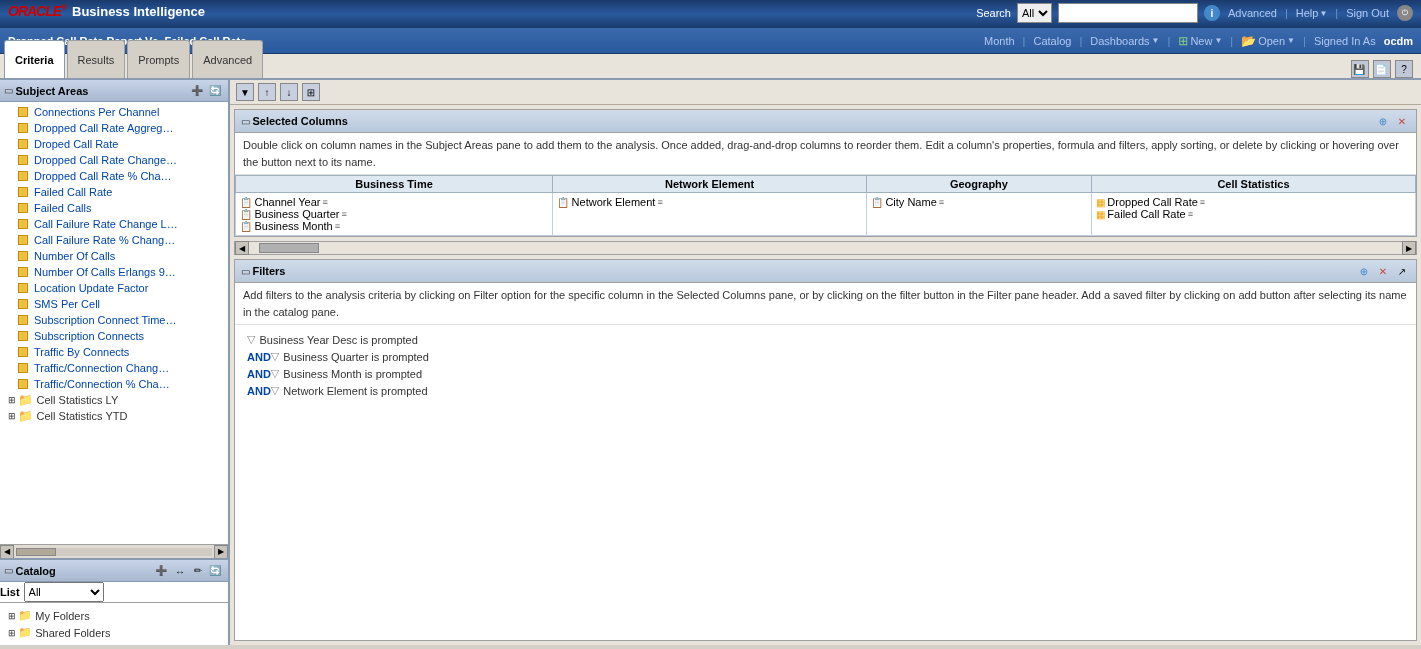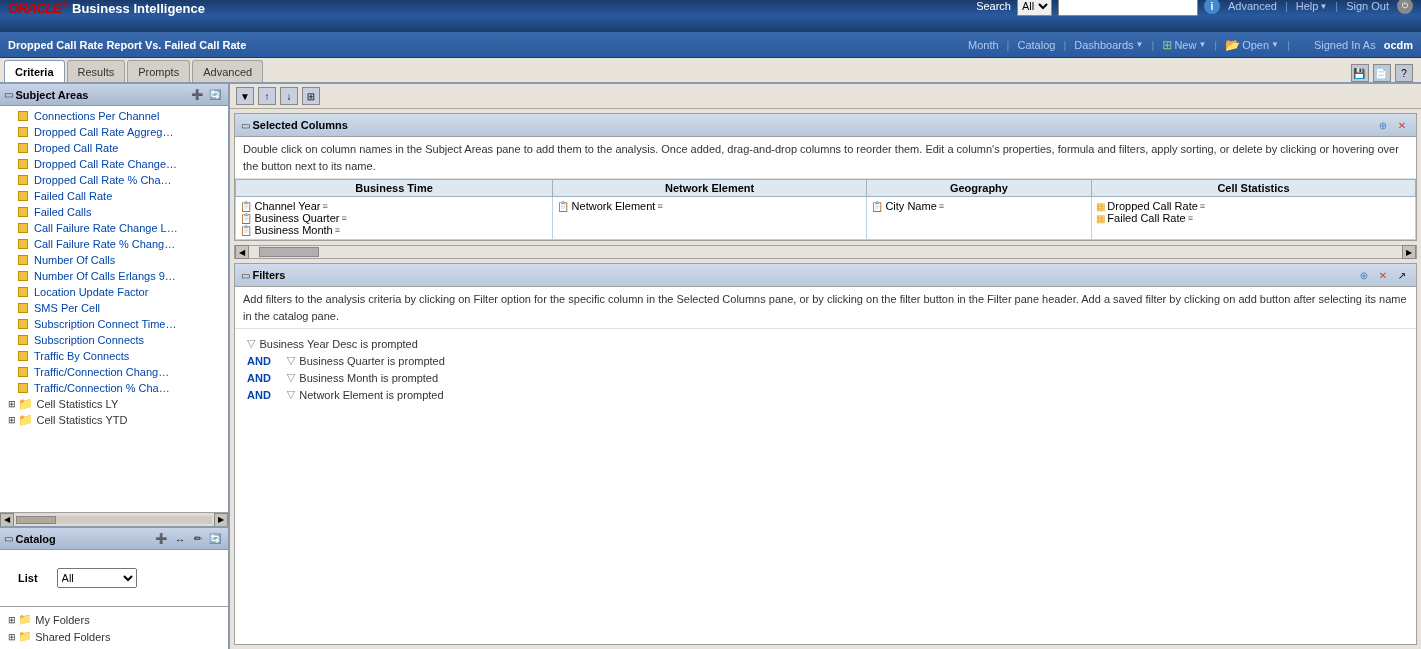--- a/index.html
+++ b/index.html
@@ -1,24 +1,24 @@
 <!DOCTYPE html>
 <html><head>
   <meta charset="utf-8">
   <style>
     * { box-sizing: border-box; margin: 0; padding: 0; }
     body { font-family: Arial, sans-serif; font-size: 11px; background: #d4d0c8; overflow: hidden; }
 
     
     #top-header {
       display: flex;
-      align-items: flex-end;
+      align-items: flex-start;
       background: linear-gradient(to bottom, #1a3a6b, #2a5a9f, #1a3a6b);
       height: 28px;
-      padding: 16px 8px;
+      padding: 3px 8px;
     }
     #oracle-logo {
       display: flex;
       align-items: center;
       margin-right: 10px;
     }
     .oracle-text { color: #cc0000; font-size: 14px; font-weight: bold; font-style: italic; letter-spacing: -1px; }
     .oracle-reg { color: #cc0000; font-size: 8px; vertical-align: super; }
     .bi-text { color: white; font-size: 13px; font-weight: bold; margin-left: 6px; }
     #top-nav-right {
@@ -107,21 +107,21 @@
     .tab {
       padding: 3px 10px;
       font-size: 11px;
       cursor: pointer;
       border: 1px solid #a0a0a0;
       border-bottom: none;
       background: #d4d0c8;
       color: #333;
       border-radius: 3px 3px 0 0;
       margin-right: 2px;
-      height: 22px;
+      height: 38px;
       display: flex; align-items: center;
     }
     .tab.active {
       background: white;
       color: #000;
       font-weight: bold;
       border-color: #8a9ab0;
     }
 
     
@@ -215,25 +215,25 @@
     }
     #catalog-header {
       display: flex;
       align-items: center;
       background: linear-gradient(to bottom, #c8d4e8, #a8b8d0);
       height: 22px;
       padding: 0 4px;
       border-bottom: 1px solid #8a9ab0;
     }
     #catalog-content {
-      padding: 18px;
+      padding: 0;
       background: white;
       display: flex;
       align-items: center;
-      gap: 19px;
+      gap: 4px;
       border-bottom: 1px solid #a0a0a0;
     }
     .list-label { font-size: 11px; font-weight: bold; }
     #catalog-select {
       font-size: 11px;
       height: 20px;
       width: 80px;
     }
     #catalog-folders {
       background: white;
@@ -397,21 +397,21 @@
     }
     .filter-row {
       display: flex;
       align-items: center;
       padding: 2px 0;
       font-size: 11px;
     }
     .filter-and {
       color: #0044aa;
       font-weight: bold;
-      margin-right: 16px;
+      margin-right: 0;
       font-size: 11px;
     }
     .filter-icon {
       color: #888;
       margin-right: 4px;
       font-size: 11px;
     }
     .filter-text { color: #333; }
 
     
@@ -421,21 +421,21 @@
       border-top: 1px solid #a0a0a0;
       display: flex; align-items: center;
     }
 
     .nav-icon-group {
       display: flex;
       align-items: center;
       gap: 2px;
     }
 
-    .signed-in-text { color: #b0c8f0; font-size: 11px; margin-left: 16px; }
+    .signed-in-text { color: #b0c8f0; font-size: 11px; }
     .user-text { color: white; font-weight: bold; font-size: 11px; }
     .arrow-btn {
       width: 14px; height: 14px;
       background: #c8c4bc;
       border: 1px solid #888;
       display: flex; align-items: center; justify-content: center;
       font-size: 8px; cursor: pointer;
     }
   </style>
 </head>

